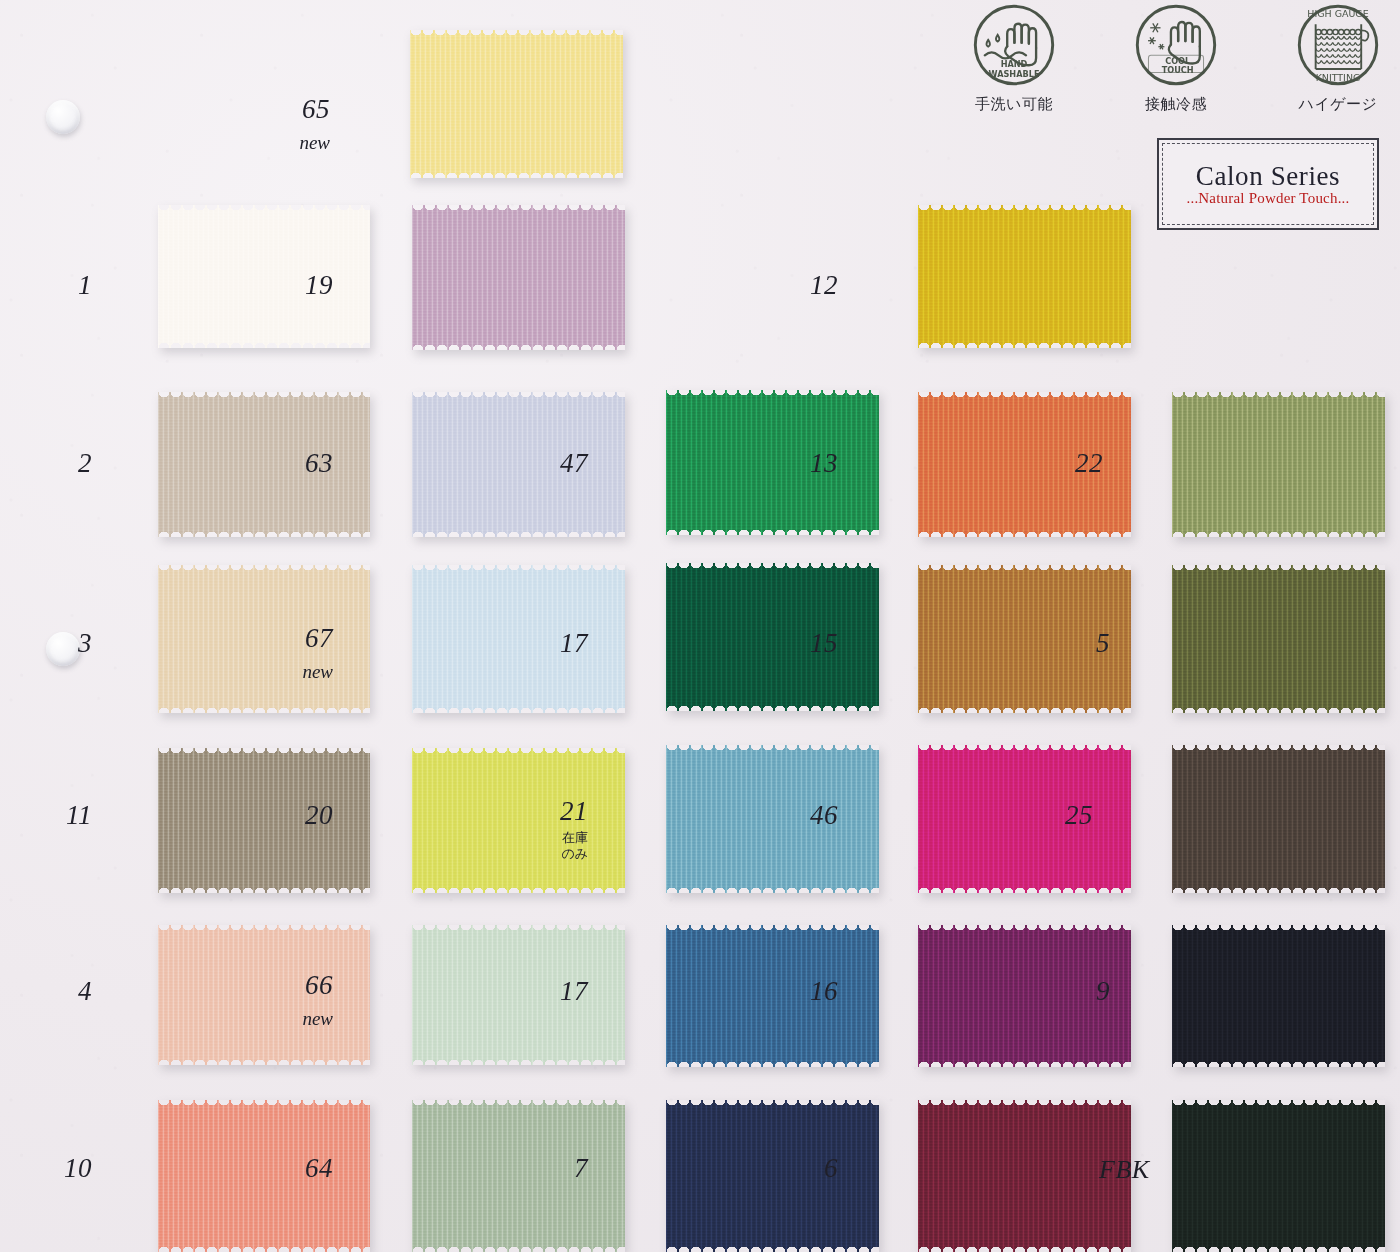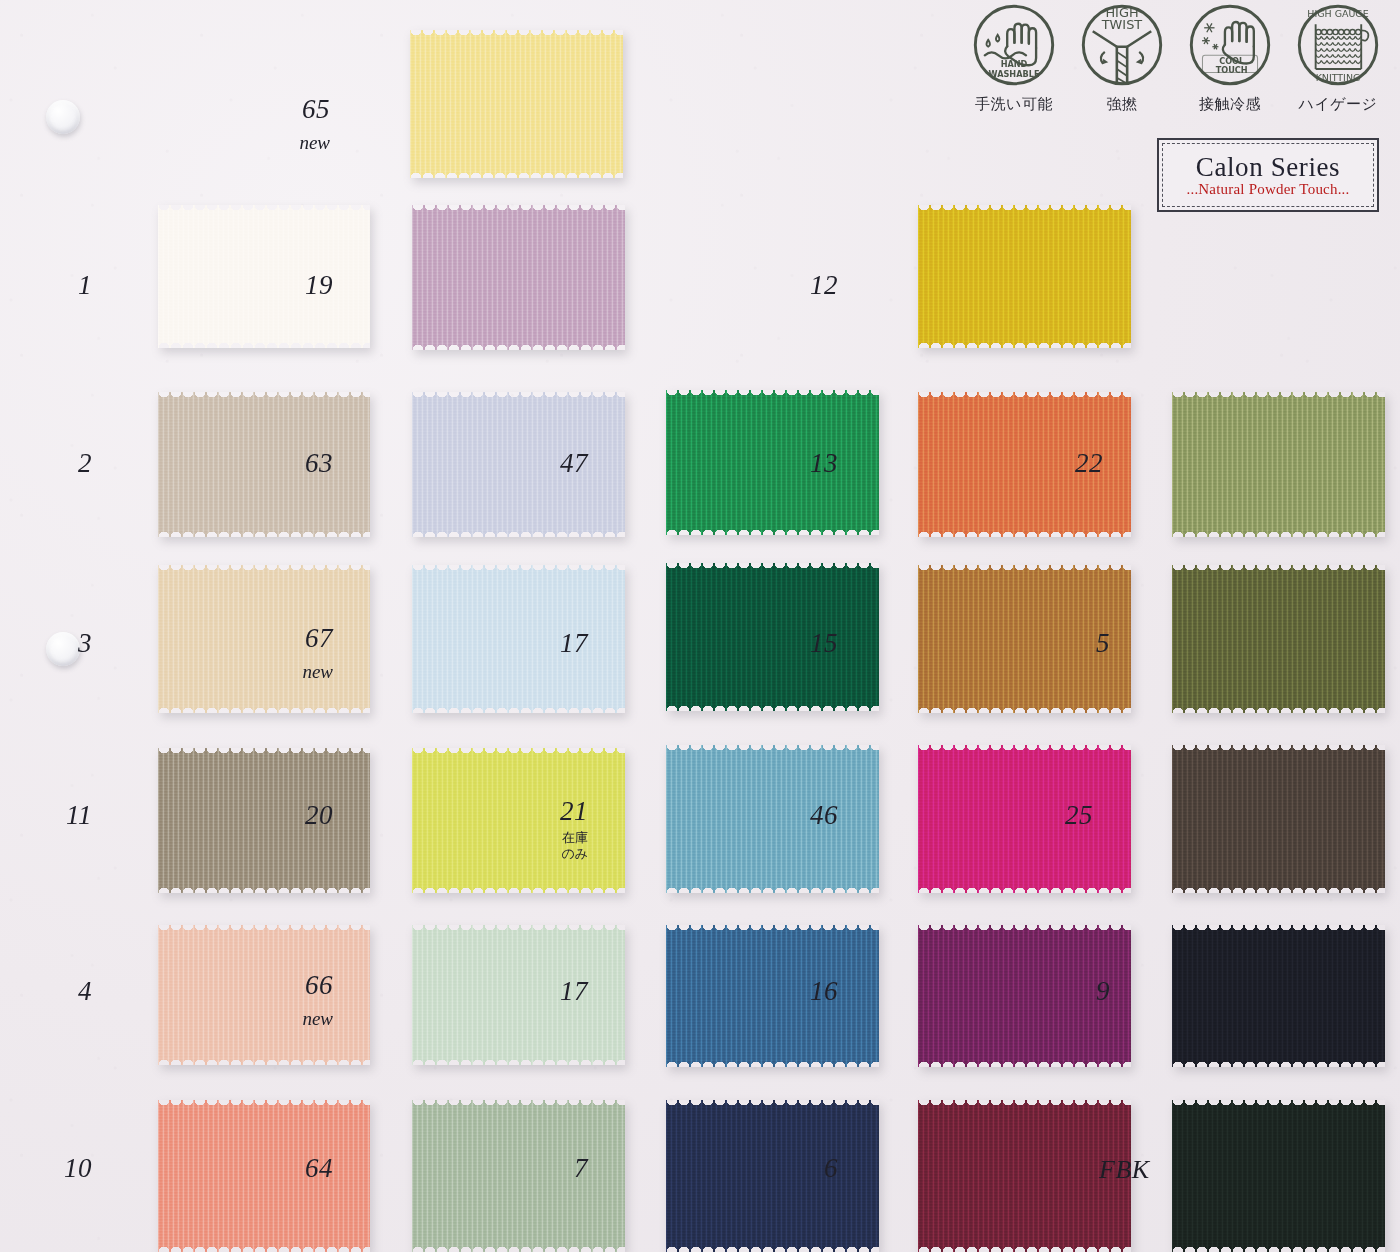--- a/index.html
+++ b/index.html
@@ -152,21 +152,21 @@
     color: #2b2b33;
     letter-spacing: .5px;
   }
 
   
   #logo-box {
     position: absolute;
     left: 1157px;
     top: 138px;
     width: 222px;
-    height: 74px;
+    height: 92px;
     border: 2px solid #3b3b45;
     padding: 3px;
     background: #f2eef2;
     box-sizing: border-box;
   }
   #logo-inner {
     width: 100%;
     height: 100%;
     border: 1px dashed #50505a;
     box-sizing: border-box;
@@ -404,35 +404,20 @@
             <path d="M26 27 L26 15 Q26 10 30 10 Q34 10 34 15 L34 32"></path>
             <path d="M2 30 Q-3 36 3 41 L12 47 Q18 51 26 51 Q34 51 34 43 L34 32"></path>
           </g>
           <path d="M16 62 Q24 55 32 62 Q40 69 48 62 Q56 55 64 62" fill="none" stroke="#4a5448" stroke-width="2.6" stroke-linecap="round"></path>
           <path d="M20 44 q-4 6 0 8 q4 -2 0 -8z" fill="none" stroke="#4a5448" stroke-width="2.2"></path>
           <path d="M31 38 q-4 6 0 8 q4 -2 0 -8z" fill="none" stroke="#4a5448" stroke-width="2.2"></path>
           <text x="50" y="76" text-anchor="middle" font-family="DejaVu Sans, sans-serif" font-size="9.5" font-weight="bold" fill="#4a5448">HAND</text>
           <text x="50" y="87" text-anchor="middle" font-family="DejaVu Sans, sans-serif" font-size="9.5" font-weight="bold" fill="#4a5448">WASHABLE</text>
         </svg></div>
       <div class="feature-caption">手洗い可能</div>
-    </div>
-    <div class="feature">
-      <div class="feature-badge"><svg viewBox="0 0 100 100" width="86" height="86">
-          <circle cx="50" cy="50" r="45" fill="none" stroke="#4a5448" stroke-width="3.4"></circle>
-          <text x="50" y="17" text-anchor="middle" font-family="DejaVu Sans, sans-serif" font-size="15" fill="#4a5448">HIGH</text>
-          <text x="50" y="31" text-anchor="middle" font-family="DejaVu Sans, sans-serif" font-size="15" fill="#4a5448">TWIST</text>
-          <path d="M16 34 L44 52 M84 34 L56 52" stroke="#4a5448" stroke-width="3"></path>
-          <path d="M44 52 L44 95 L56 95 L56 52 Z" fill="none" stroke="#4a5448" stroke-width="3"></path>
-          <path d="M44 58 L56 66 M44 68 L56 76 M44 78 L56 86 M44 88 L56 95" stroke="#4a5448" stroke-width="2"></path>
-          <path d="M30 58 q-8 6 -2 14" fill="none" stroke="#4a5448" stroke-width="2.6"></path>
-          <path d="M28 72 l0 -6 l6 4 z" fill="#4a5448"></path>
-          <path d="M70 58 q8 6 2 14" fill="none" stroke="#4a5448" stroke-width="2.6"></path>
-          <path d="M72 72 l0 -6 l-6 4 z" fill="#4a5448"></path>
-        </svg></div>
-      <div class="feature-caption">強撚</div>
     </div>
     <div class="feature">
       <div class="feature-badge"><svg viewBox="0 0 100 100" width="86" height="86">
           <circle cx="50" cy="50" r="45" fill="none" stroke="#4a5448" stroke-width="3.4"></circle>
           <g transform="translate(42,18) scale(1.05)" fill="none" stroke="#4a5448" stroke-width="2.6" stroke-linecap="round">
             <path d="M2 30 L2 16 Q2 11 6 11 Q10 11 10 16 L10 26"></path>
             <path d="M10 26 L10 10 Q10 5 14 5 Q18 5 18 10 L18 26"></path>
             <path d="M18 26 L18 11 Q18 6 22 6 Q26 6 26 11 L26 27"></path>
             <path d="M26 27 L26 15 Q26 10 30 10 Q34 10 34 15 L34 32"></path>
             <path d="M2 30 Q-3 36 3 41 L12 47 Q18 51 26 51 Q34 51 34 43 L34 32"></path>

